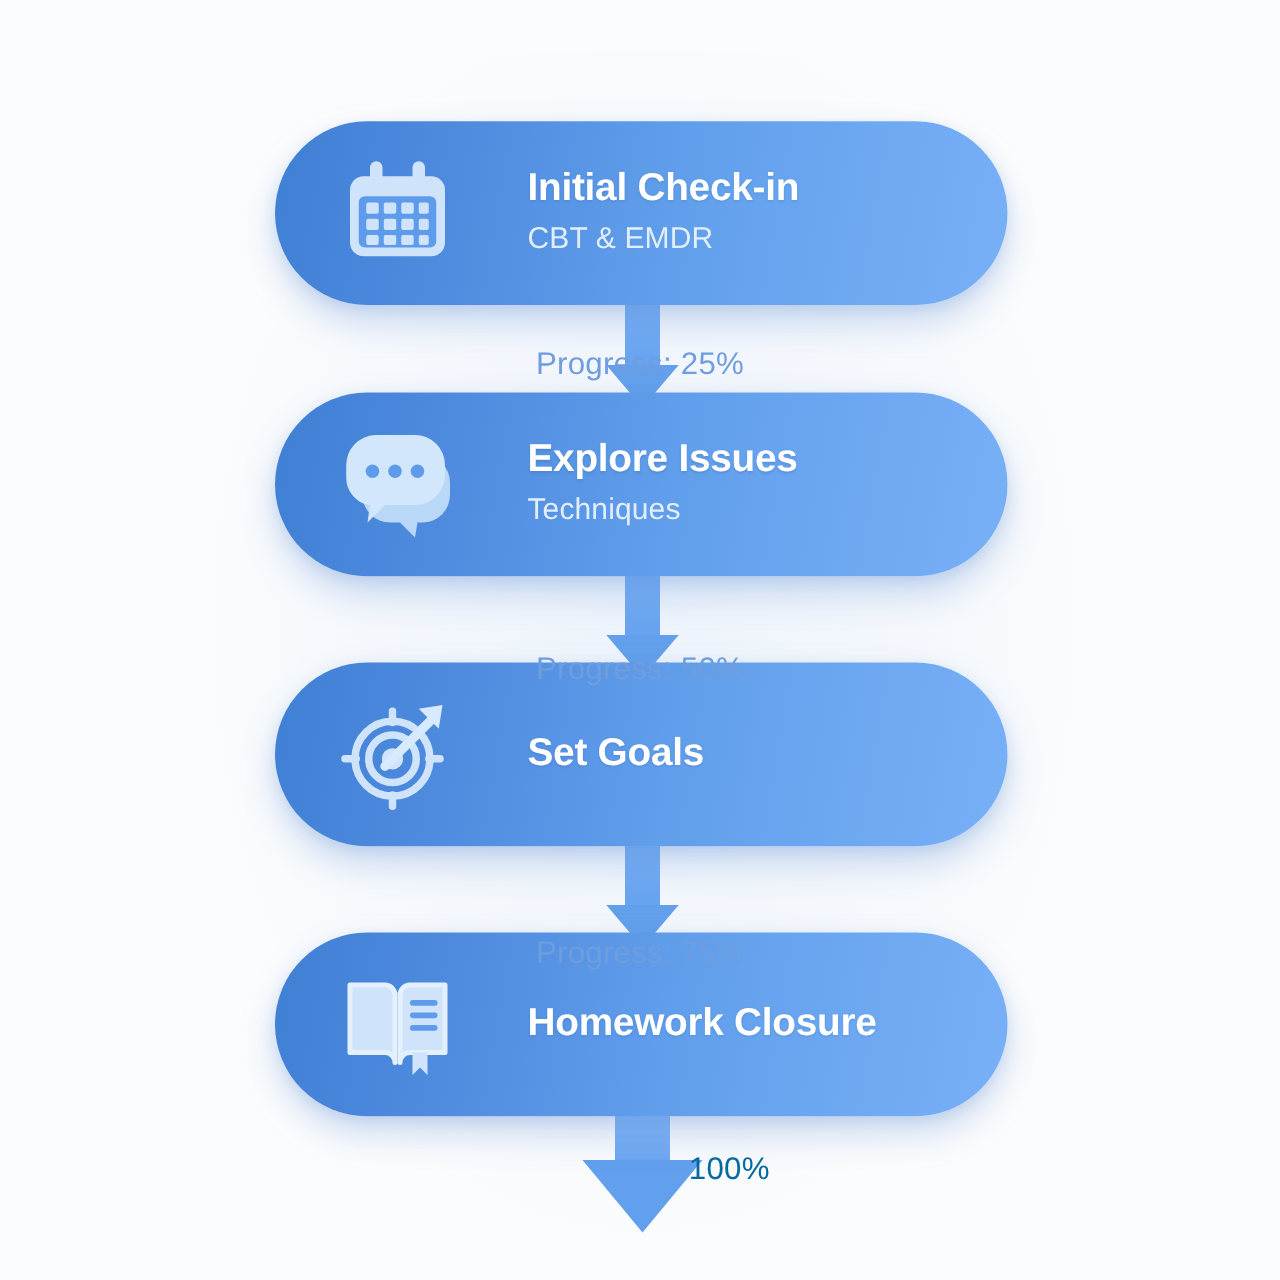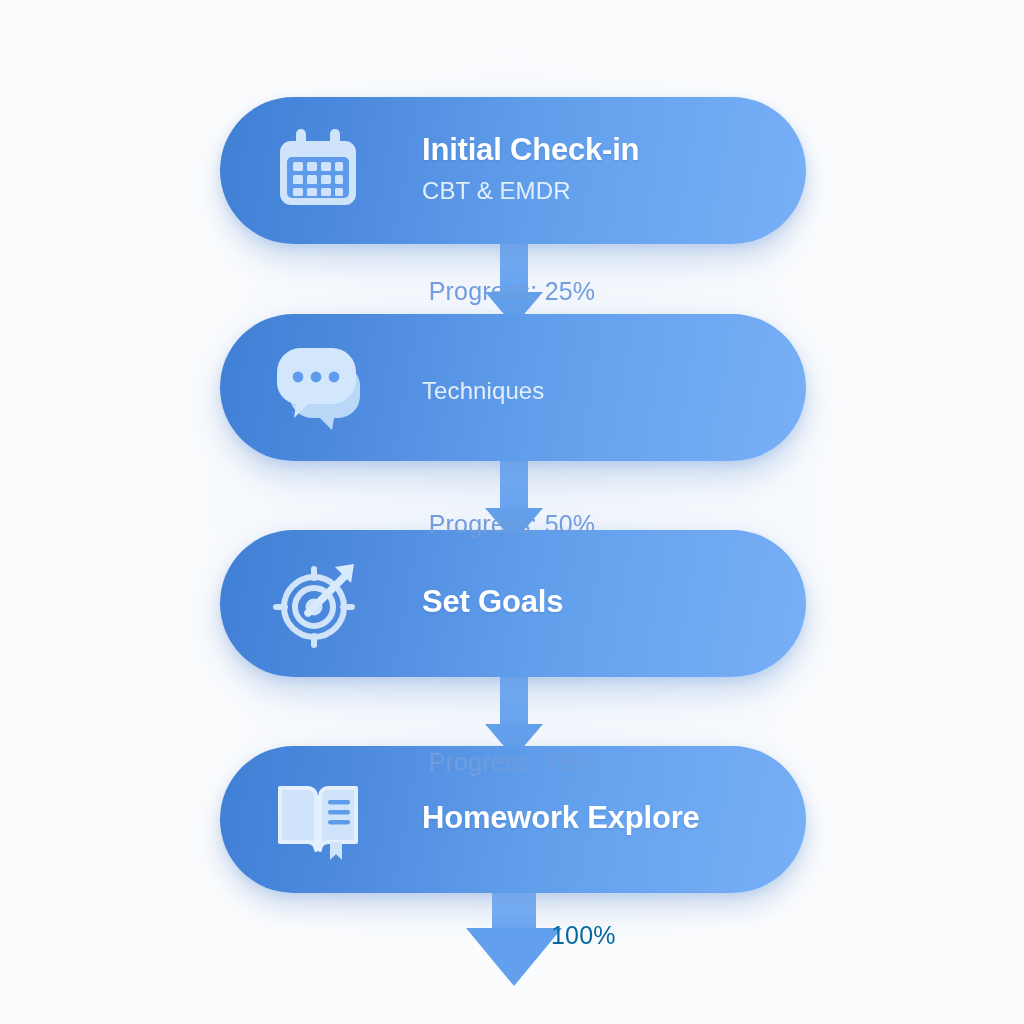--- a/index.html
+++ b/index.html
@@ -163,21 +163,21 @@
     left: 0;
     width: 1024px;
     text-align: center;
     font-size: 25px;
     color: #6f9ddd;
     letter-spacing: 0.2px;
     z-index: 4;
     pointer-events: none;
   }
   #prog-0 { top: 277px; }
-  #prog-1 { top: 510px; }
+  #prog-1 { top: 521px; }
   #prog-2 { top: 748px; }
 
   .final-label {
     position: absolute;
     left: 551px;
     top: 921px;
     font-size: 25px;
     color: #0369a1;
     letter-spacing: 0.2px;
     z-index: 4;
@@ -233,20 +233,21 @@
         <path d="M40 20 h26 a22 22 0 0 1 22 22 v10 a22 22 0 0 1 -22 22 h-4 l-2 12 -12 -12 h-8 a22 22 0 0 1 -22 -22 v-10 a22 22 0 0 1 22 -22 z" fill="#b9d8f8"></path>
         <path d="M22 4 h32 a24 24 0 0 1 24 24 v8 a24 24 0 0 1 -24 24 h-24 l-14 14 2 -14 h-1 A22 22 0 0 1 -1 38 v-10 A24 24 0 0 1 22 4 z" fill="#d3e7fc" transform="translate(6,0)"></path>
         <g fill="#5e9bea">
           <circle cx="26" cy="33" r="5.4"></circle>
           <circle cx="44" cy="33" r="5.4"></circle>
           <circle cx="62" cy="33" r="5.4"></circle>
         </g>
       </svg>
     </div>
     <div class="card-text">
+      <div class="card-title">Explore Issues</div>
       <div class="card-sub">Techniques</div>
     </div>
   </div>
 
   <div class="connector" id="conn-1">
     <div class="shaft"></div>
     <div class="head"></div>
   </div>
   <div class="progress-label" id="prog-1">Progress: 50%</div>
 
@@ -281,21 +282,21 @@
         <path d="M84 12 h-28 a8 8 0 0 0 -8 8 v54 a8 8 0 0 1 8 -8 h28 z" fill="#cfe4fb" stroke="#e4f0fd" stroke-width="4" stroke-linejoin="round"></path>
         <g fill="#5e9bea">
           <rect x="56" y="24" width="22" height="4.5" rx="2.2"></rect>
           <rect x="56" y="34" width="22" height="4.5" rx="2.2"></rect>
           <rect x="56" y="44" width="22" height="4.5" rx="2.2"></rect>
         </g>
         <path d="M58 66 h12 v18 l-6 -6 -6 6 z" fill="#cfe4fb"></path>
       </svg>
     </div>
     <div class="card-text">
-      <div class="card-title">Homework Explore</div>
+      <div class="card-title">Homework Closure</div>
     </div>
   </div>
 
   <div id="conn-final">
     <div class="shaft"></div>
     <div class="head"></div>
   </div>
   <div class="final-label">100%</div>
 
 </div>

